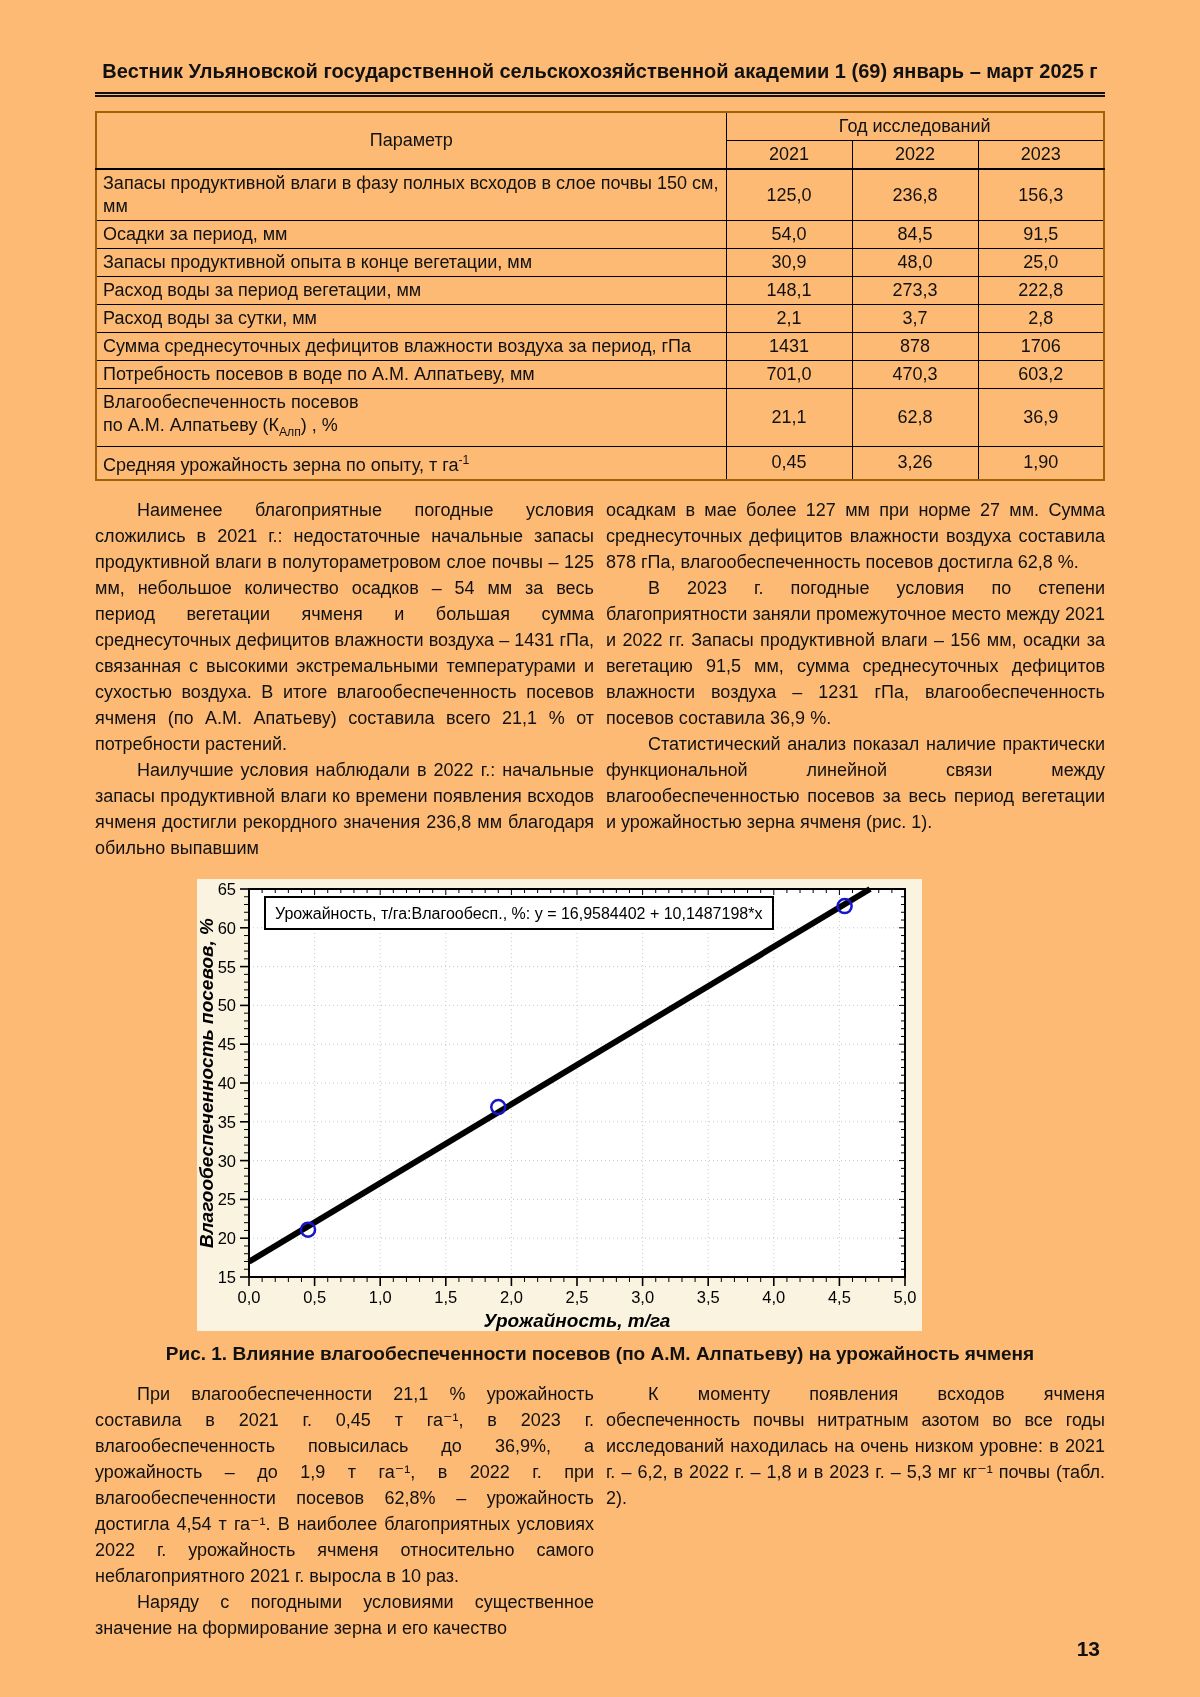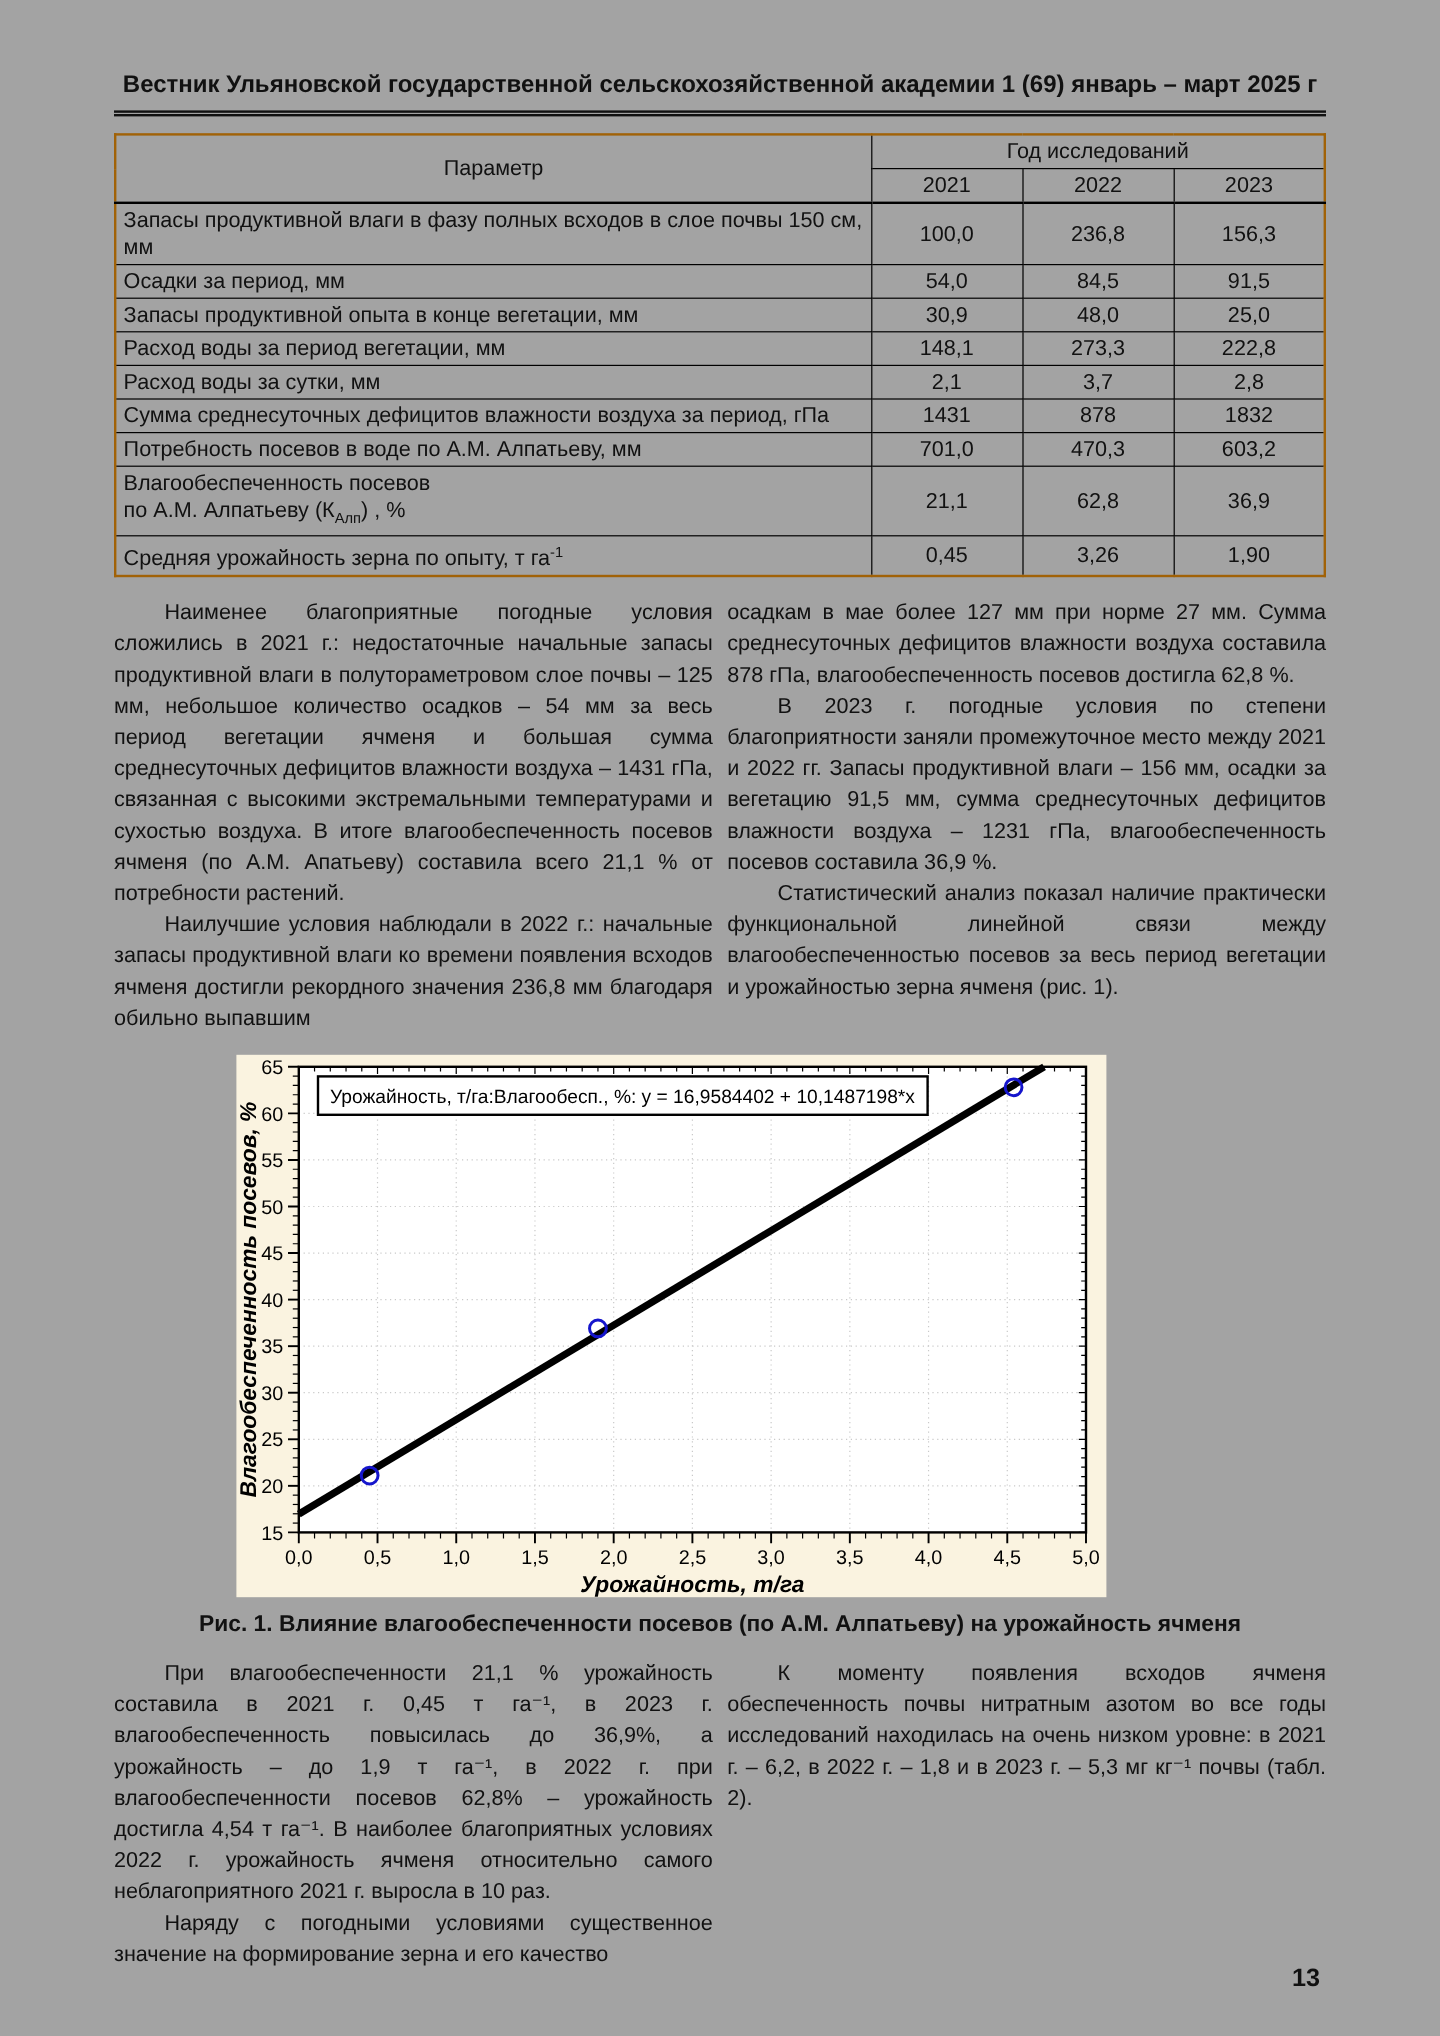--- a/index.html
+++ b/index.html
@@ -1,16 +1,16 @@
 <!DOCTYPE html>
 <html><head>
 <meta charset="utf-8">
 <style>
   html,body{margin:0;padding:0;background:#888;}
-  .page{position:relative;width:1200px;height:1697px;margin:0 auto;background:#a3a3a3;
+  .page{position:relative;width:1200px;height:1697px;margin:0 auto;background:#fdba74;
         font-family:"Liberation Sans","DejaVu Sans",sans-serif;color:#111;
         box-sizing:border-box;padding:58px 95px 0 95px;overflow:hidden;}
   .journal-header{text-align:center;font-weight:bold;font-size:20px;line-height:26px;
         padding-bottom:8px;border-bottom:5px double #111;margin-bottom:14px;}
   .table-caption{text-align:center;font-weight:bold;font-size:19px;margin:0 0 3px 0;}
   table.data{width:100%;border-collapse:collapse;border:2px solid #a16207;font-size:18px;line-height:23px;}
   table.data td{border:1px solid #000;padding:2px 6px;vertical-align:middle;}
   table.data thead td{text-align:center;}
   table.data tbody tr:first-child td{border-top:2px solid #000;}
   td.param{text-align:left;}
@@ -48,21 +48,21 @@
       </tr>
       <tr>
         <td class="val">2021</td>
         <td class="val">2022</td>
         <td class="val">2023</td>
       </tr>
     </thead>
     <tbody>
       <tr>
         <td class="param">Запасы продуктивной влаги в фазу полных всходов в слое почвы 150 см, мм</td>
-        <td class="val">100,0</td>
+        <td class="val">125,0</td>
         <td class="val">236,8</td>
         <td class="val">156,3</td>
       </tr>
       <tr>
         <td class="param">Осадки за период, мм</td>
         <td class="val">54,0</td>
         <td class="val">84,5</td>
         <td class="val">91,5</td>
       </tr>
       <tr>
@@ -80,21 +80,21 @@
       <tr>
         <td class="param">Расход воды за сутки, мм</td>
         <td class="val">2,1</td>
         <td class="val">3,7</td>
         <td class="val">2,8</td>
       </tr>
       <tr>
         <td class="param">Сумма среднесуточных дефицитов влажности воздуха за период, гПа</td>
         <td class="val">1431</td>
         <td class="val">878</td>
-        <td class="val">1832</td>
+        <td class="val">1706</td>
       </tr>
       <tr>
         <td class="param">Потребность посевов в воде по А.М. Алпатьеву, мм</td>
         <td class="val">701,0</td>
         <td class="val">470,3</td>
         <td class="val">603,2</td>
       </tr>
       <tr>
         <td class="param"><span>Влагообеспеченность посевов</span><br><span>по А.М. Алпатьеву (К</span><sub>Алп</sub><span>) , %</span></td>
         <td class="val">21,1</td>

